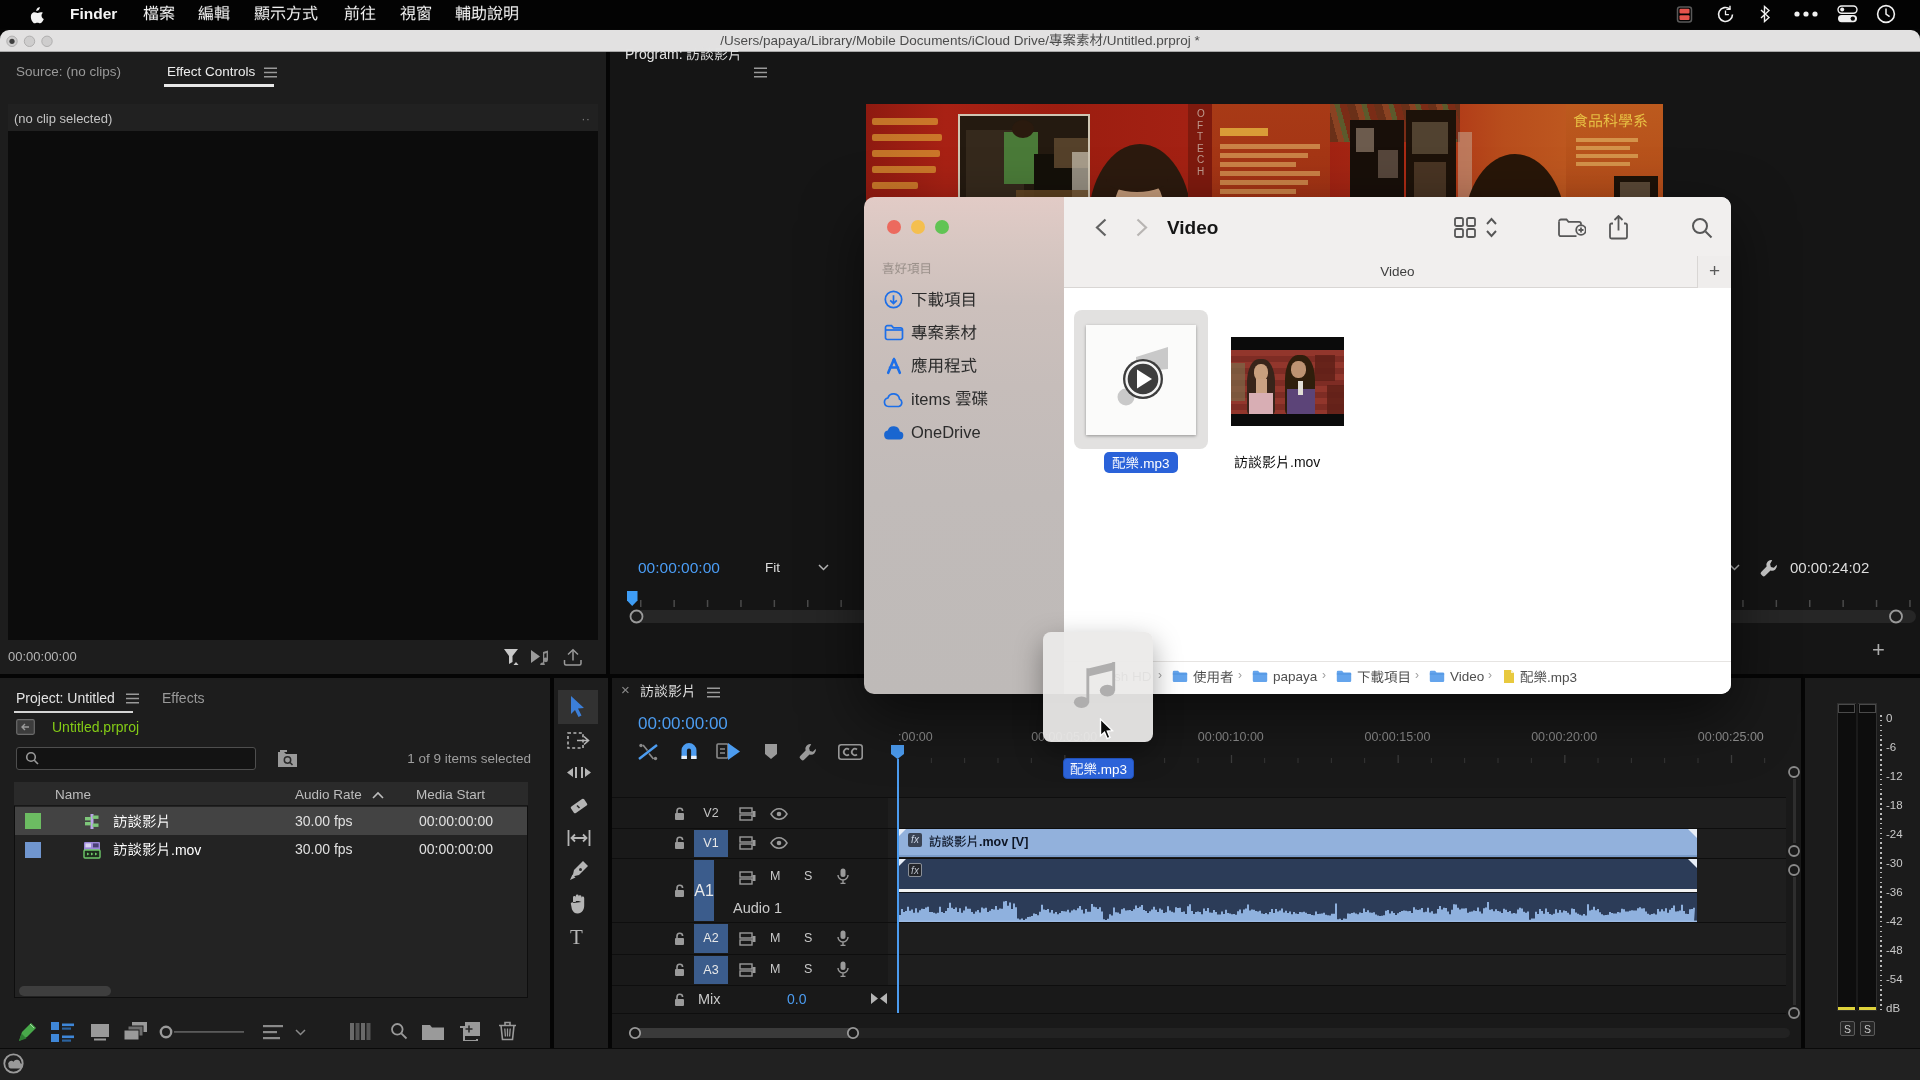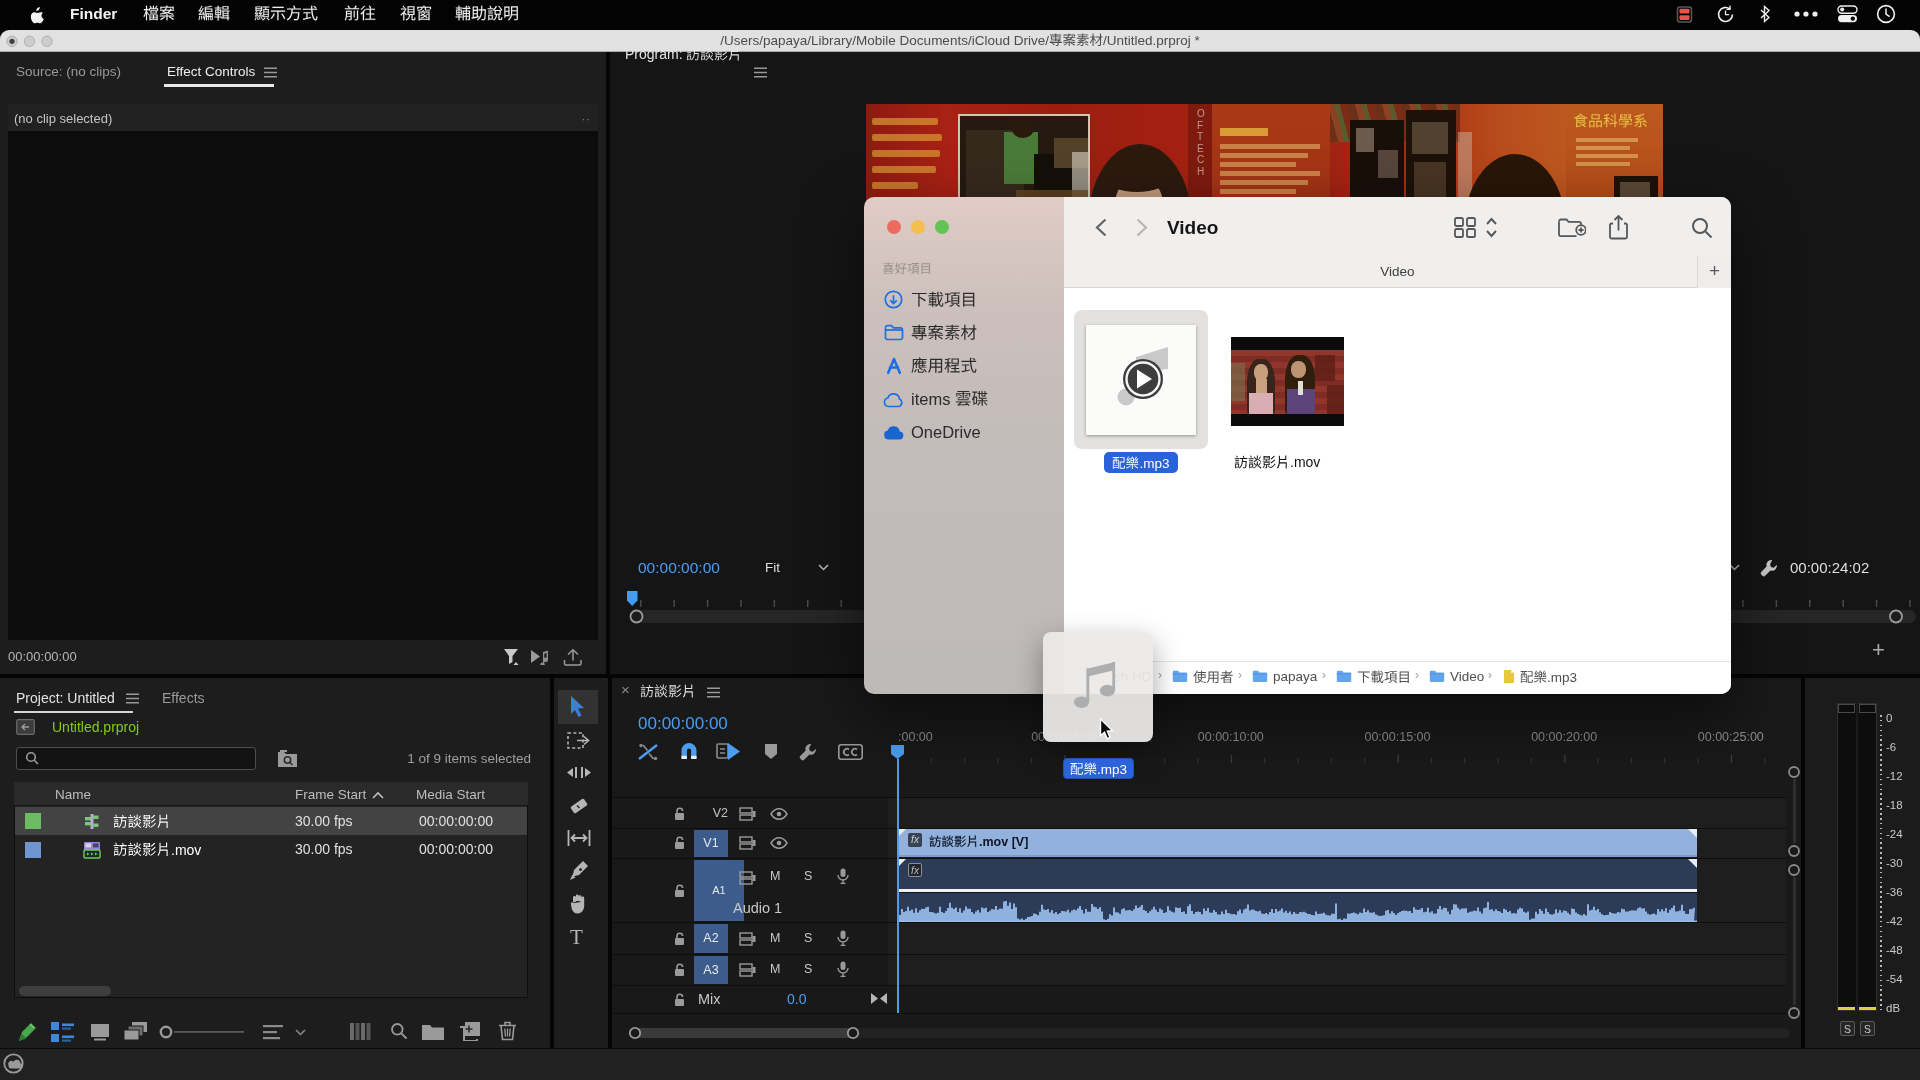--- a/index.html
+++ b/index.html
@@ -358,21 +358,21 @@
 <svg class="a ic" style="left:277px;top:749px" width="21" height="19" viewBox="0 0 21 19">
     <path d="M1 3h6l2 2h11v13H1z" fill="#9a9a9a"></path>
     <path d="M3 1h7v2H3z" fill="#9a9a9a"></path>
     <circle cx="10.5" cy="11" r="3.2" fill="none" stroke="#2a2a2a" stroke-width="1.5"></circle>
     <path d="M13 13.5l2.5 2.5" stroke="#2a2a2a" stroke-width="1.5"></path>
   </svg>
 <div class="a" style="left:331px;top:750px;width:200px;height:17px;line-height:17px;font-size:13.5px;color:#9f9f9f;text-align:right">1 of 9 items selected</div>
 <div class="a" style="left:14px;top:782px;width:514px;height:216px;background:#232323;border:1px solid #0e0e0e"></div>
 <div class="a" style="left:14px;top:782px;width:514px;height:24px;background:#2a2a2a;border-bottom:1px solid #171717"></div>
 <div class="a" style="left:55px;top:786px;height:17px;line-height:17px;font-size:13.5px;color:#bdbdbd">Name</div>
-<div class="a" style="left:295px;top:786px;height:17px;line-height:17px;font-size:13.5px;color:#bdbdbd">Frame Start</div>
+<div class="a" style="left:295px;top:786px;height:17px;line-height:17px;font-size:13.5px;color:#bdbdbd">Audio Rate</div>
 <svg class="a ic" style="left:372px;top:791px" width="12" height="8" viewBox="0 0 12 8" fill="none" stroke="#bdbdbd" stroke-width="1.6">
     <path d="M1 7l5-5 5 5"></path>
   </svg>
 <div class="a" style="left:416px;top:786px;height:17px;line-height:17px;font-size:13.5px;color:#bdbdbd">Media Start</div>
 <div class="a" style="left:15px;top:807px;width:512px;height:28px;background:#434343"></div>
 <div class="a" style="left:25px;top:813px;width:16px;height:16px;background:#6cbc62"></div>
 <svg class="a ic" style="left:83px;top:813px" width="17" height="17" viewBox="0 0 17 17">
     <rect x="7.5" y="1" width="3" height="15" fill="#bba6e8"></rect>
     <rect x="2" y="4" width="6" height="3.4" fill="#7ec77a"></rect>
     <rect x="9.5" y="2.5" width="6" height="3.4" fill="#7ec77a"></rect>
@@ -599,21 +599,21 @@
 <div class="a" style="left:612px;top:828px;width:1174px;height:1px;background:#0e0e0e"></div>
 <div class="a" style="left:612px;top:858px;width:1174px;height:1px;background:#0e0e0e"></div>
 <div class="a" style="left:612px;top:922px;width:1174px;height:1px;background:#0e0e0e"></div>
 <div class="a" style="left:612px;top:954px;width:1174px;height:1px;background:#0e0e0e"></div>
 <div class="a" style="left:612px;top:985px;width:1174px;height:1px;background:#0e0e0e"></div>
 <div class="a" style="left:612px;top:1013px;width:1174px;height:1px;background:#0e0e0e"></div>
 <svg class="a ic" style="left:674px;top:807px" width="13" height="14" viewBox="0 0 13 14">
     <rect x="1" y="6" width="9" height="7" rx="1" fill="#9a9a9a"></rect>
     <path d="M3 6V4.2A2.8 2.8 0 0 1 8.6 4" fill="none" stroke="#9a9a9a" stroke-width="1.6"></path>
   </svg>
-<div class="a" style="left:694px;top:799px;width:34px;height:29px;line-height:29px;text-align:right;font-size:12.5px;color:#c4c4c4">V2</div>
+<div class="a" style="left:694px;top:799px;width:34px;height:29px;line-height:29px;text-align:center;font-size:12.5px;color:#c4c4c4">V2</div>
 <svg class="a ic" style="left:739px;top:807px" width="17" height="14" viewBox="0 0 17 14">
     <rect x="1" y="1" width="12" height="5" fill="none" stroke="#9a9a9a" stroke-width="1.4"></rect>
     <rect x="1" y="8" width="12" height="5" fill="none" stroke="#9a9a9a" stroke-width="1.4"></rect>
     <rect x="13.5" y="4" width="3" height="6" fill="#9a9a9a"></rect>
   </svg>
 <svg class="a ic" style="left:770px;top:808px" width="18" height="12" viewBox="0 0 18 12">
     <path d="M1 6C3.5 2 6 .8 9 .8S14.5 2 17 6c-2.5 4-5 5.2-8 5.2S3.5 10 1 6z" fill="none" stroke="#9a9a9a" stroke-width="1.5"></path>
     <circle cx="9" cy="6" r="2.3" fill="#9a9a9a"></circle>
   </svg>
 <svg class="a ic" style="left:674px;top:836px" width="13" height="14" viewBox="0 0 13 14">
@@ -627,21 +627,21 @@
     <rect x="13.5" y="4" width="3" height="6" fill="#9a9a9a"></rect>
   </svg>
 <svg class="a ic" style="left:770px;top:837px" width="18" height="12" viewBox="0 0 18 12">
     <path d="M1 6C3.5 2 6 .8 9 .8S14.5 2 17 6c-2.5 4-5 5.2-8 5.2S3.5 10 1 6z" fill="none" stroke="#9a9a9a" stroke-width="1.5"></path>
     <circle cx="9" cy="6" r="2.3" fill="#9a9a9a"></circle>
   </svg>
 <svg class="a ic" style="left:674px;top:884px" width="13" height="14" viewBox="0 0 13 14">
     <rect x="1" y="6" width="9" height="7" rx="1" fill="#9a9a9a"></rect>
     <path d="M3 6V4.2A2.8 2.8 0 0 1 8.6 4" fill="none" stroke="#9a9a9a" stroke-width="1.6"></path>
   </svg>
-<div class="a" style="left:694px;top:860px;width:50px;height:61px;background:#3b5c8c;line-height:61px;text-align:center;font-size:11px;color:#e8e8e8">A1</div>
+<div class="a" style="left:694px;top:860px;width:20px;height:61px;background:#3b5c8c;line-height:61px;text-align:center;font-size:16px;color:#e8e8e8">A1</div>
 <svg class="a ic" style="left:739px;top:871px" width="17" height="14" viewBox="0 0 17 14">
     <rect x="1" y="1" width="12" height="5" fill="none" stroke="#9a9a9a" stroke-width="1.4"></rect>
     <rect x="1" y="8" width="12" height="5" fill="none" stroke="#9a9a9a" stroke-width="1.4"></rect>
     <rect x="13.5" y="4" width="3" height="6" fill="#9a9a9a"></rect>
   </svg>
 <div class="a" style="left:770px;top:869px;font-size:12.5px;color:#c9c9c9">M</div>
 <div class="a" style="left:804px;top:869px;font-size:12.5px;color:#c9c9c9">S</div>
 <svg class="a ic" style="left:837px;top:868px" width="12" height="16" viewBox="0 0 12 16">
     <rect x="3.5" y="0.5" width="5" height="8.5" rx="2.5" fill="#9a9a9a"></rect>
     <path d="M1 7a5 5 0 0 0 10 0M6 12v3.5M3.5 15.5h5" fill="none" stroke="#9a9a9a" stroke-width="1.4"></path>

